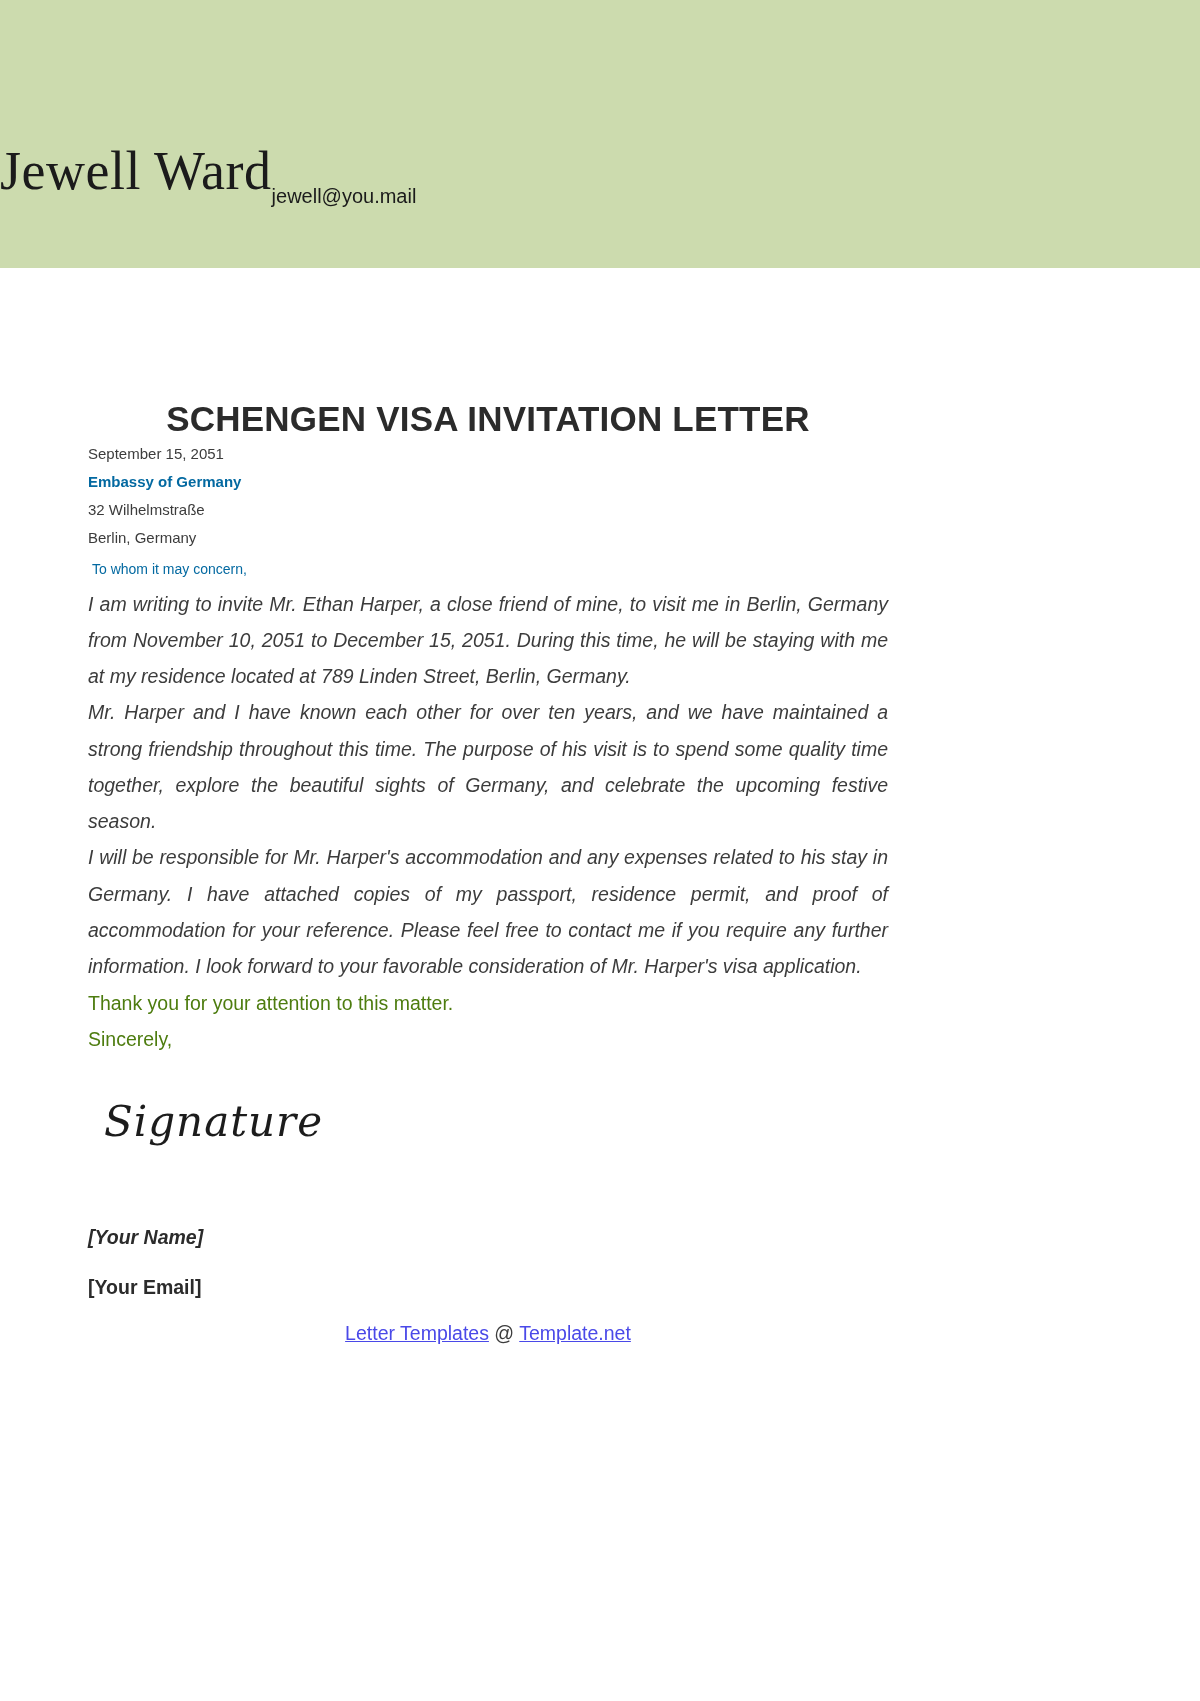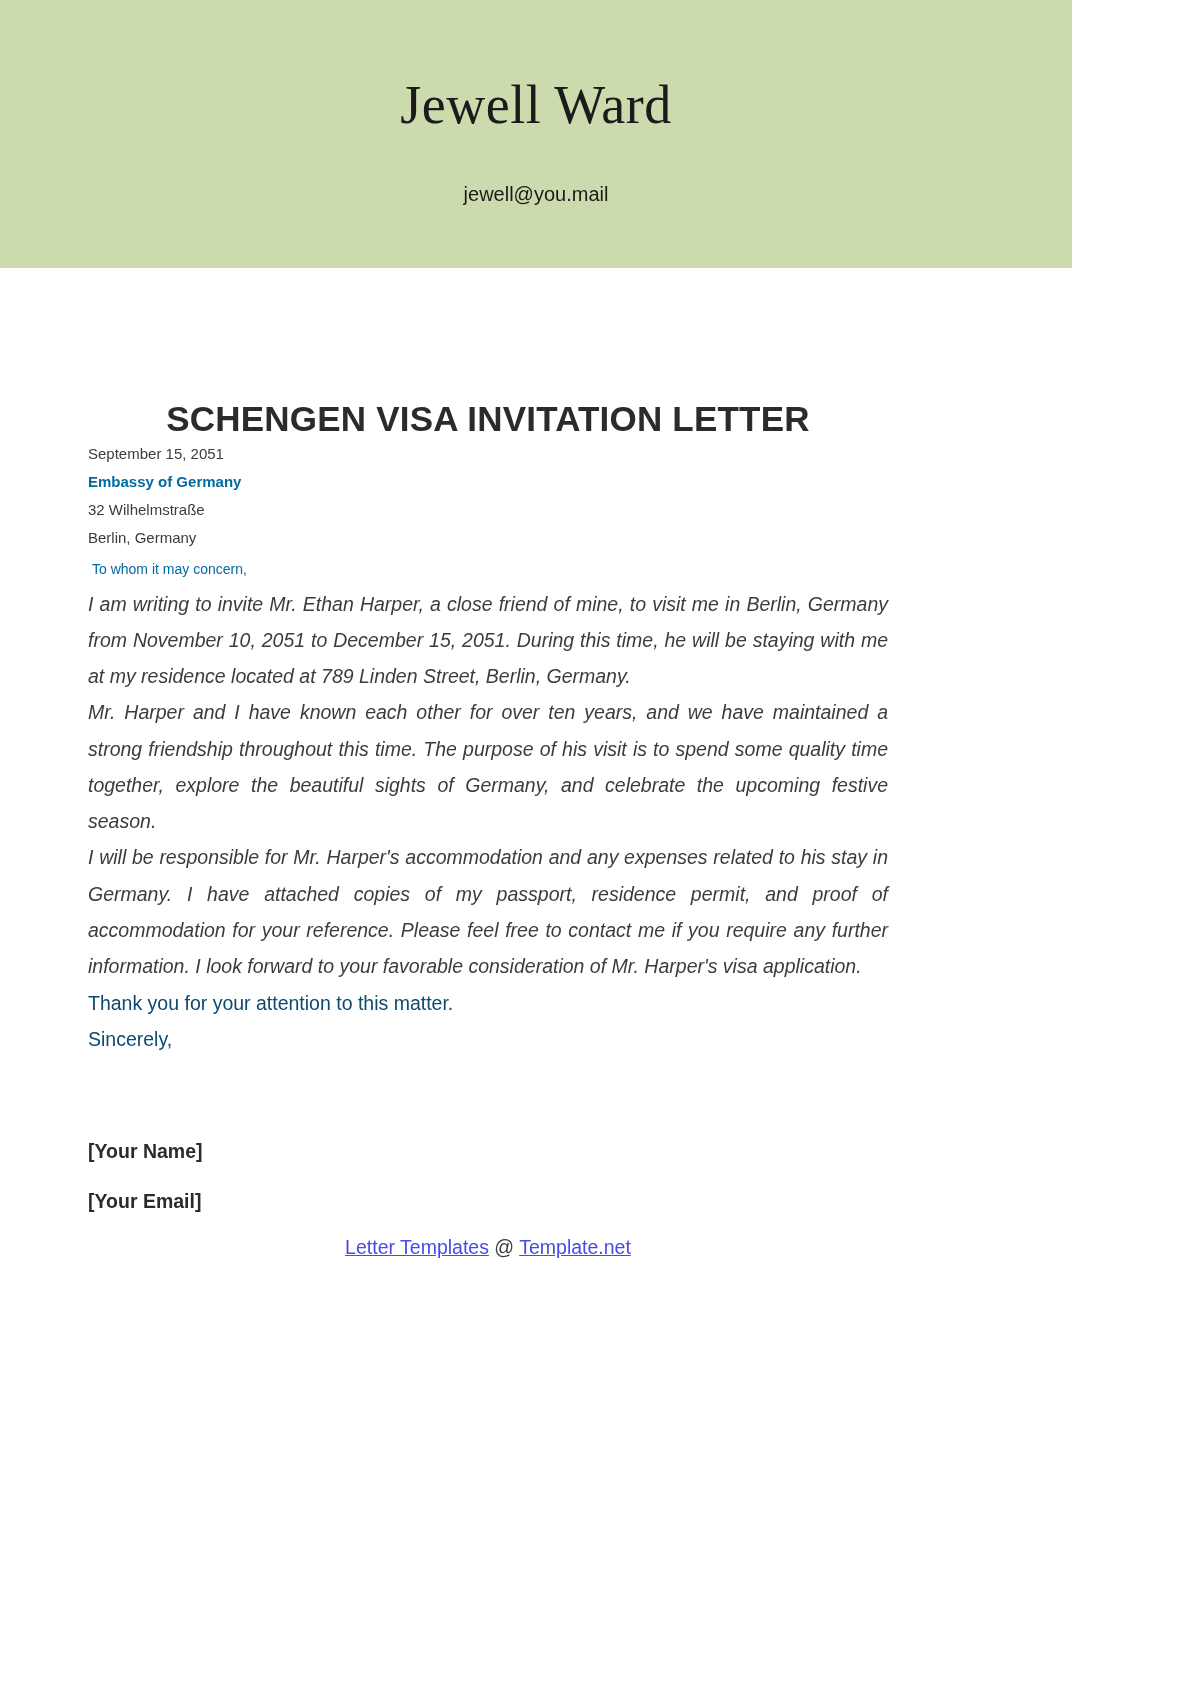--- a/index.html
+++ b/index.html
@@ -11,26 +11,26 @@
     width: 1200px;
     height: 1701px;
     position: relative;
     font-family: "Liberation Sans", sans-serif;
     color: #3c3c3c;
     overflow: hidden;
   }
 
   
   .header-band {
-    width: 1072px;
+    width: 1200px;
     height: 268px;
     background: #ccdbae;
     box-sizing: border-box;
     display: flex;
-    flex-direction: column;
+    flex-direction: row;
     align-items: center;
     justify-content: flex-start;
     padding-top: 76px;
   }
   .sender-name {
     font-family: "Liberation Serif", serif;
     font-size: 54px;
     font-weight: 400;
     color: #1b1b1b;
     letter-spacing: 0.5px;
@@ -90,21 +90,21 @@
     color: #3c3c3c;
     margin: 0;
     text-align: justify;
     text-justify: inter-word;
     font-style: italic;
   }
 
   .closing {
     font-size: 19.5px;
     line-height: 1.86;
-    color: #0c4a6e;
+    color: #4d7c0f;
     margin: 0;
   }
 
   .signature {
     font-family: "DejaVu Serif", serif;
     font-style: italic;
     font-size: 42px;
     color: #1c1c1c;
     margin: 0;
     padding-top: 44px;
@@ -113,21 +113,21 @@
     letter-spacing: 1px;
   }
 
   .placeholder {
     font-size: 19.5px;
     font-weight: 700;
     color: #2b2b2b;
     line-height: 1.86;
     margin: 0;
   }
-  .ph-name { padding-top: 76px; }
+  .ph-name { padding-top: 76px; font-style: italic; }
   .ph-email { padding-top: 14px; }
 
   .footer {
     text-align: center;
     font-size: 19.5px;
     color: #3c3c3c;
     padding-top: 16px;
   }
   .footer a {
     color: #4a49e8;
@@ -157,20 +157,21 @@
 
   <p class="salutation">To whom it may concern,</p>
 
   <p class="body-par">I am writing to invite Mr. Ethan Harper, a close friend of mine, to visit me in Berlin, Germany from November 10, 2051 to December 15, 2051. During this time, he will be staying with me at my residence located at 789 Linden Street, Berlin, Germany.</p>
   <p class="body-par">Mr. Harper and I have known each other for over ten years, and we have maintained a strong friendship throughout this time. The purpose of his visit is to spend some quality time together, explore the beautiful sights of Germany, and celebrate the upcoming festive season.</p>
   <p class="body-par">I will be responsible for Mr. Harper's accommodation and any expenses related to his stay in Germany. I have attached copies of my passport, residence permit, and proof of accommodation for your reference. Please feel free to contact me if you require any further information. I look forward to your favorable consideration of Mr. Harper's visa application.</p>
 
   <p class="closing">Thank you for your attention to this matter.</p>
   <p class="closing">Sincerely,</p>
 
+  <p class="signature">Signature</p>
 
   <p class="placeholder ph-name">[Your Name]</p>
   <p class="placeholder ph-email">[Your Email]</p>
 
   <div class="footer">
     <a href="#">Letter Templates</a>
     <span class="at">@</span>
     <a href="#">Template.net</a>
   </div>
 

